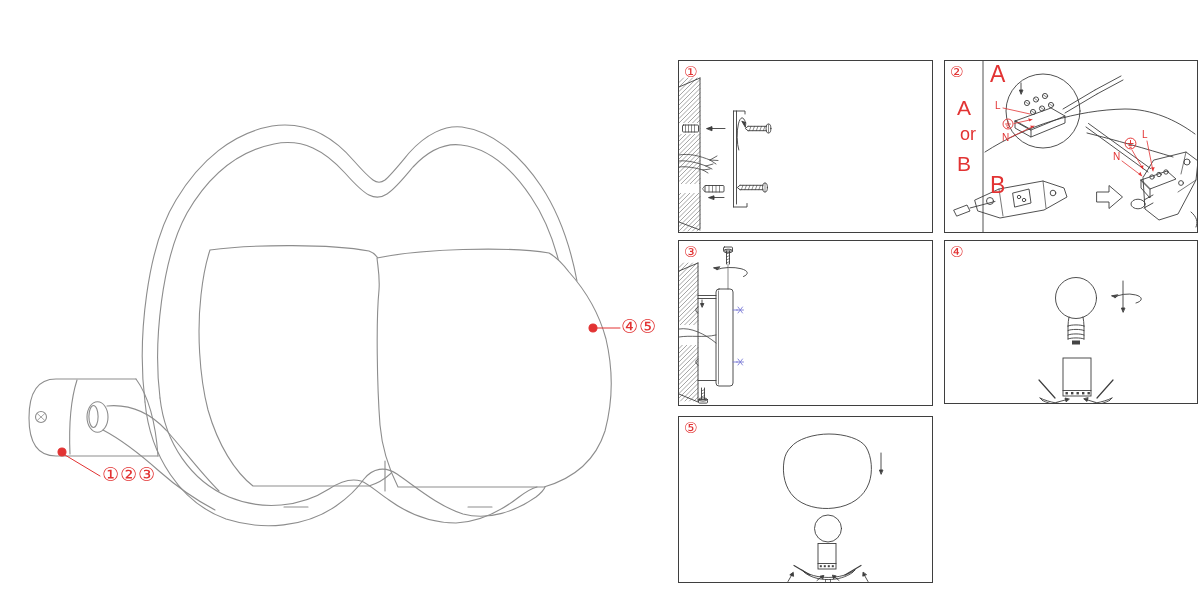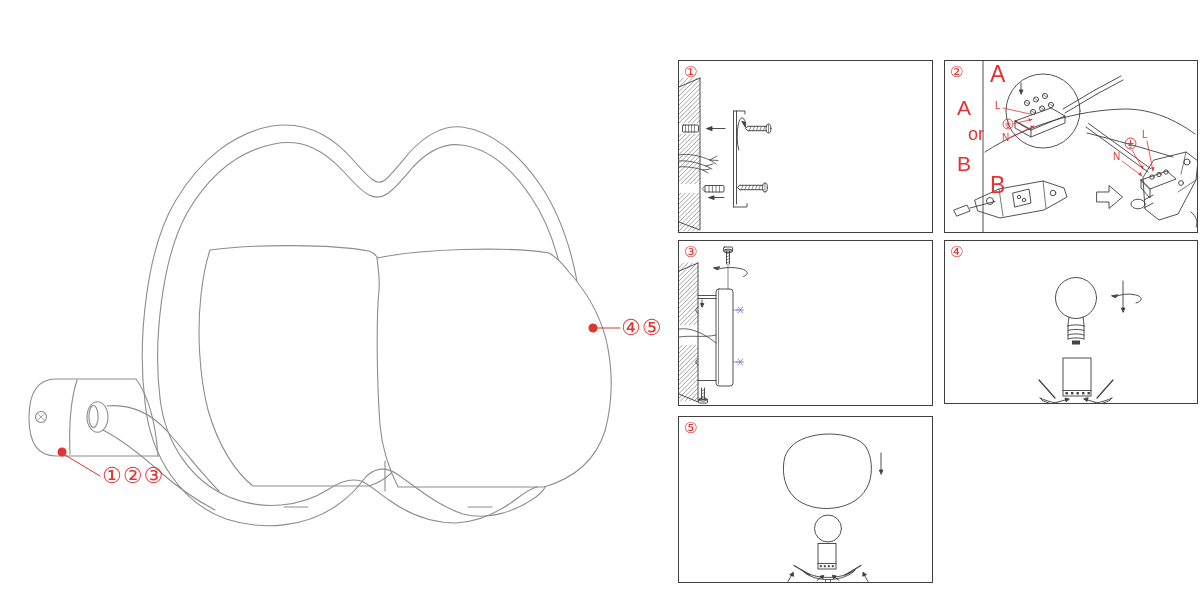--- a/index.html
+++ b/index.html
@@ -3,21 +3,21 @@
 <meta charset="utf-8">
 <style>
   html,body{margin:0;padding:0;background:#fff;}
   #stage{position:relative;width:1200px;height:589px;background:#fff;overflow:hidden;
          font-family:"Liberation Sans","DejaVu Sans",sans-serif;}
   .panel{position:absolute;background:#fff;border:1px solid #3f3f3f;box-sizing:border-box;}
   .panel svg{position:absolute;left:0;top:0;}
   .lbl{position:absolute;line-height:1;white-space:nowrap;}
   .red{color:#e23333;}
   .pnum{position:absolute;left:5px;top:3px;font-size:15px;color:#e23333;line-height:1;}
-  .callout{position:absolute;color:#e23333;font-size:22px;line-height:1;letter-spacing:1px;}
+  .callout{position:absolute;color:#e23333;font-size:19px;line-height:1;letter-spacing:1px;}
   .gicon{position:absolute;}
 </style>
 </head>
 <body>
 
 <div id="stage">
 
   <svg id="mainArt" width="660" height="589" viewBox="0 0 660 589" style="position:absolute;left:0;top:0;" fill="none" stroke="#8d8d8d" stroke-width="1.1" stroke-linecap="round">
 
     <g>
@@ -213,21 +213,21 @@
           <path d="M208,110 L205.8,106.6 L209.8,106.2 Z" fill="#e23333" stroke="none"></path>
         <path d="M187,89 L198,108"></path>
           <path d="M198,108 L194.8,105.6 L198.4,104.2 Z" fill="#e23333" stroke="none"></path>
         <path d="M177,100 L197,115"></path>
           <path d="M197,115 L193.4,113.8 L195.4,110.8 Z" fill="#e23333" stroke="none"></path>
       </g>
     </svg>
 
     <span class="pnum">②</span>
     <span class="lbl red" style="left:0;top:36px;width:38px;text-align:center;font-size:21px;">A</span>
-    <span class="lbl red" style="left:12px;top:64px;width:38px;text-align:center;font-size:18px;">or</span>
+    <span class="lbl red" style="left:4px;top:64px;width:38px;text-align:center;font-size:18px;">or</span>
     <span class="lbl red" style="left:0;top:92px;width:38px;text-align:center;font-size:21px;">B</span>
     <span class="lbl red" style="left:45px;top:2px;font-size:23px;">A</span>
     <span class="lbl red" style="left:45px;top:113px;font-size:23px;">B</span>
     <span class="lbl red" style="left:50px;top:40px;font-size:10px;">L</span>
     <span class="lbl red" style="left:57px;top:72px;font-size:10px;">N</span>
     <span class="lbl red" style="left:197px;top:69px;font-size:10px;">L</span>
     <span class="lbl red" style="left:168px;top:91px;font-size:10px;">N</span>
     <svg class="gicon" style="left:57px;top:57px;" width="12" height="12" viewBox="0 0 12 12" fill="none" stroke="#e23333" stroke-width="0.9">
       <circle cx="6" cy="6" r="5"></circle>
         <path d="M6,2.8 V6 M3.2,6 H8.8 M4.1,7.9 H7.9 M5,9.5 H7"></path>

